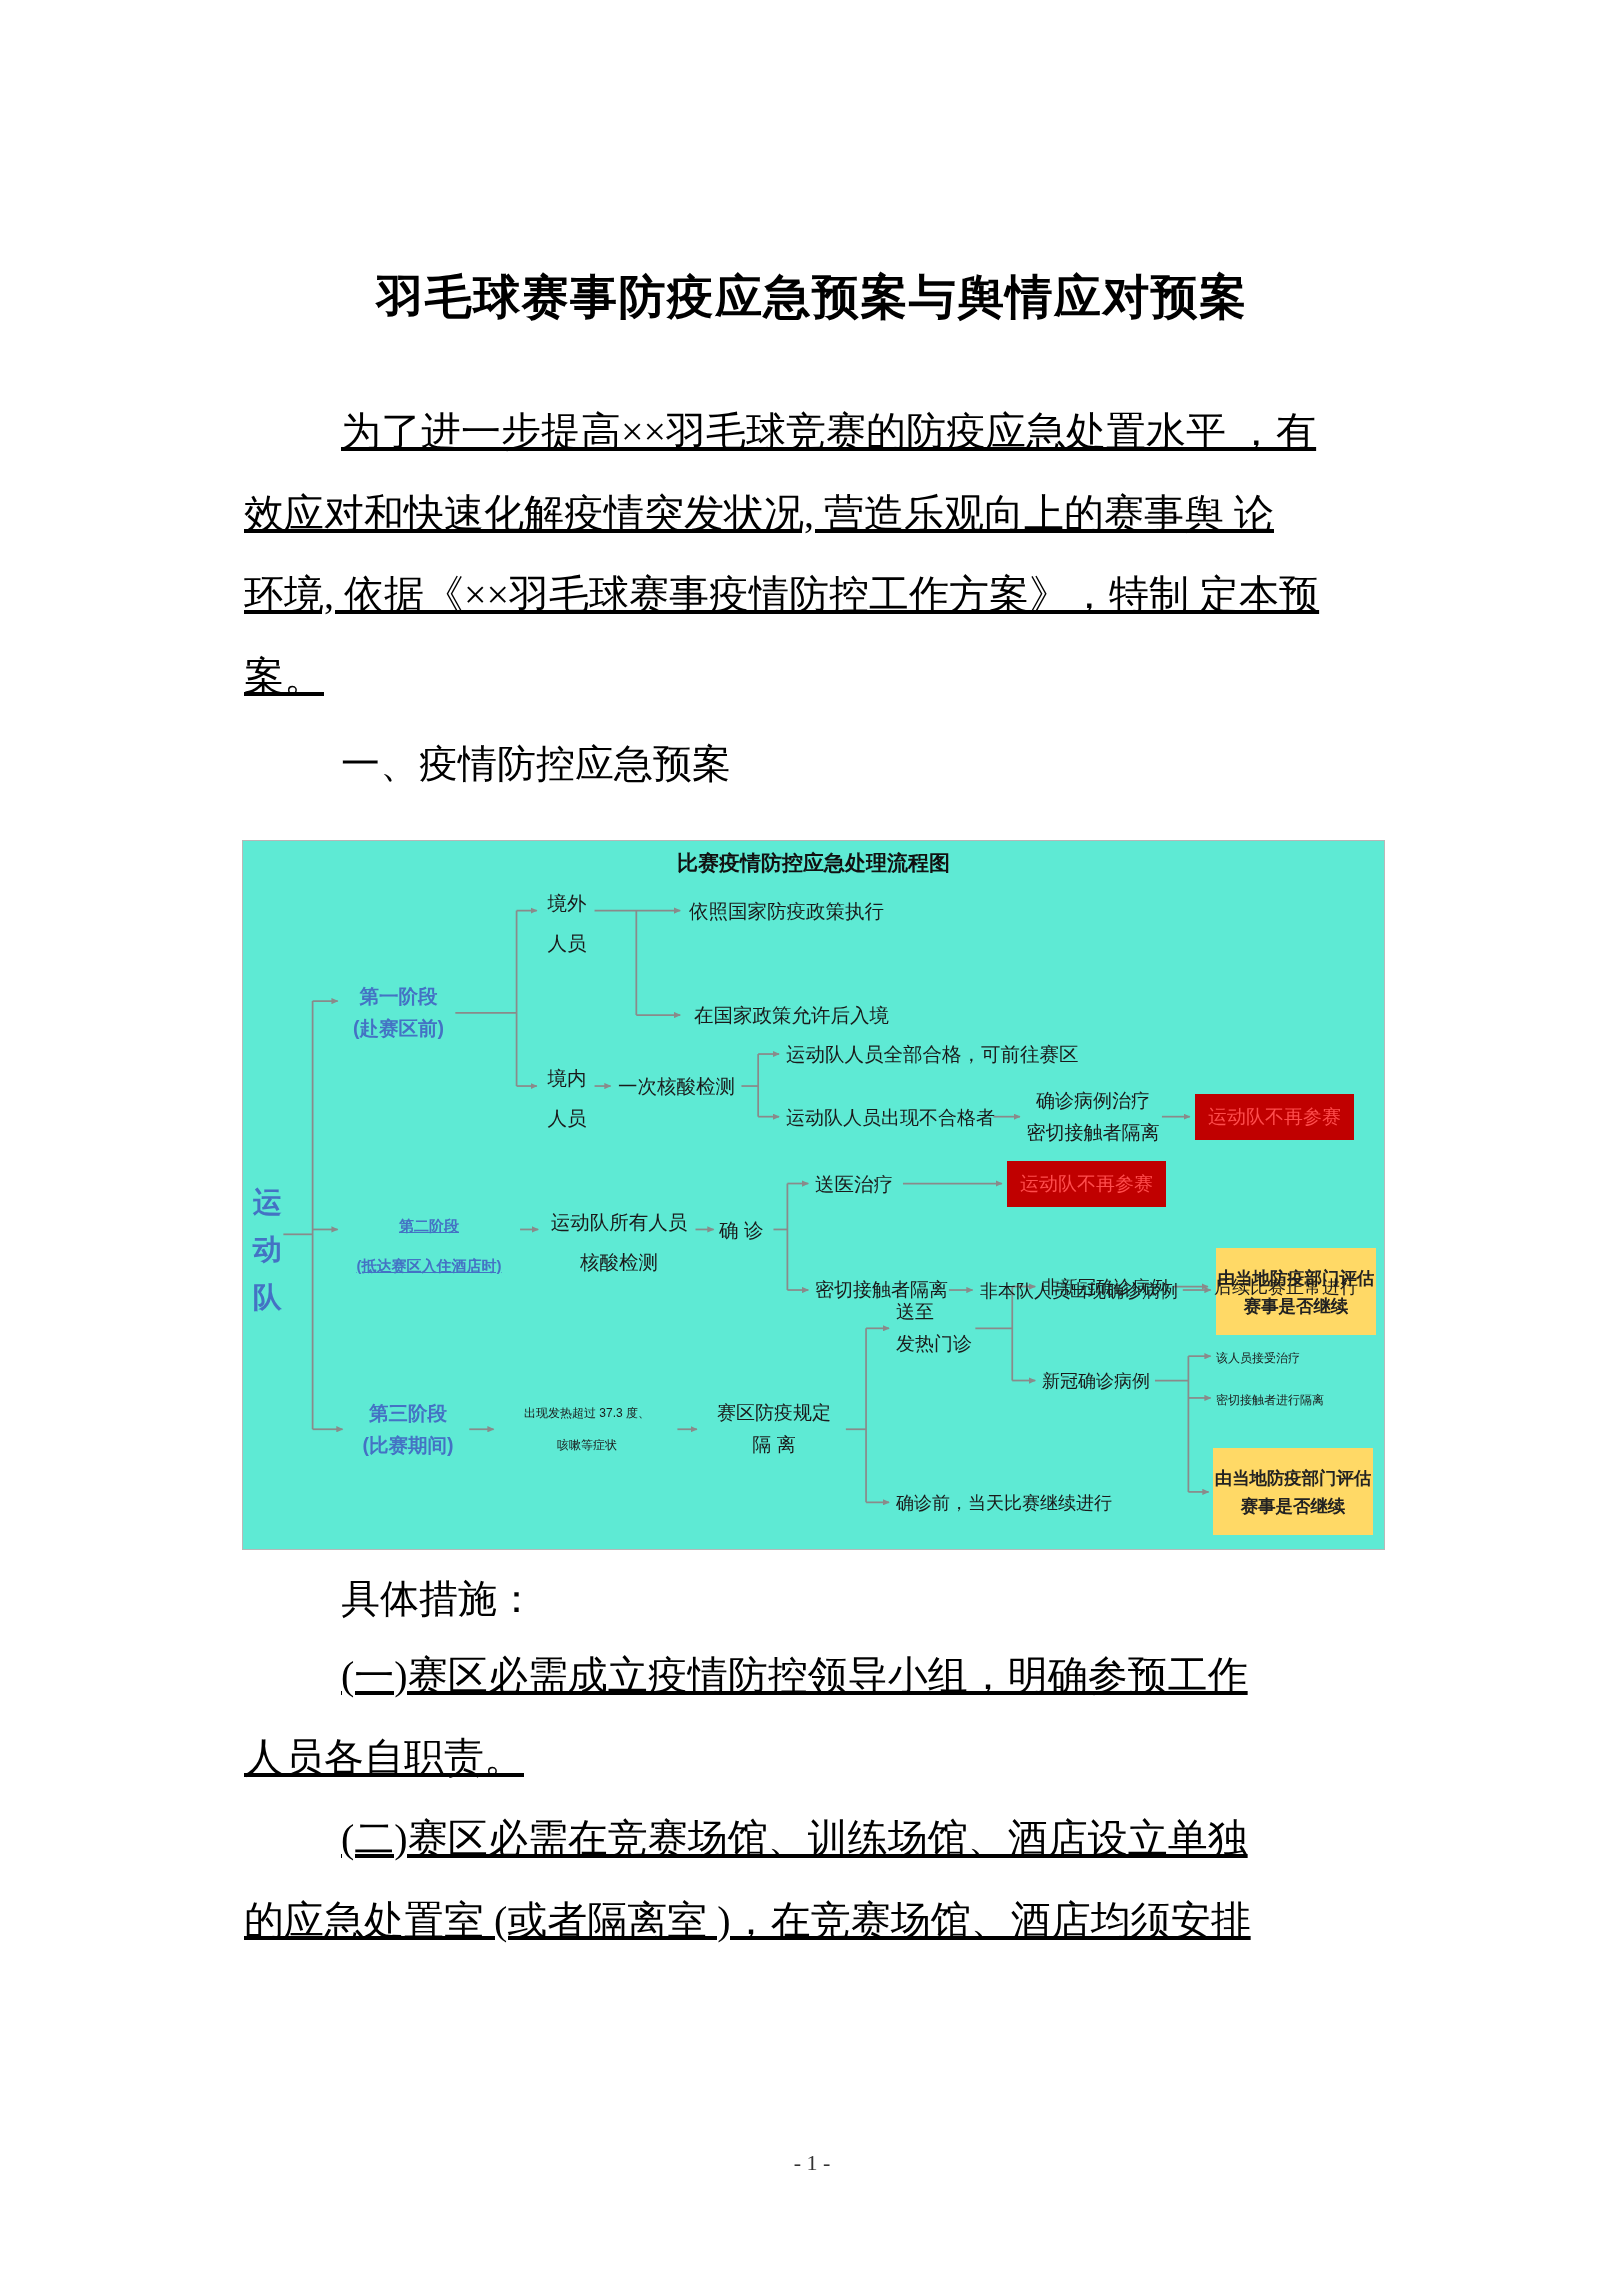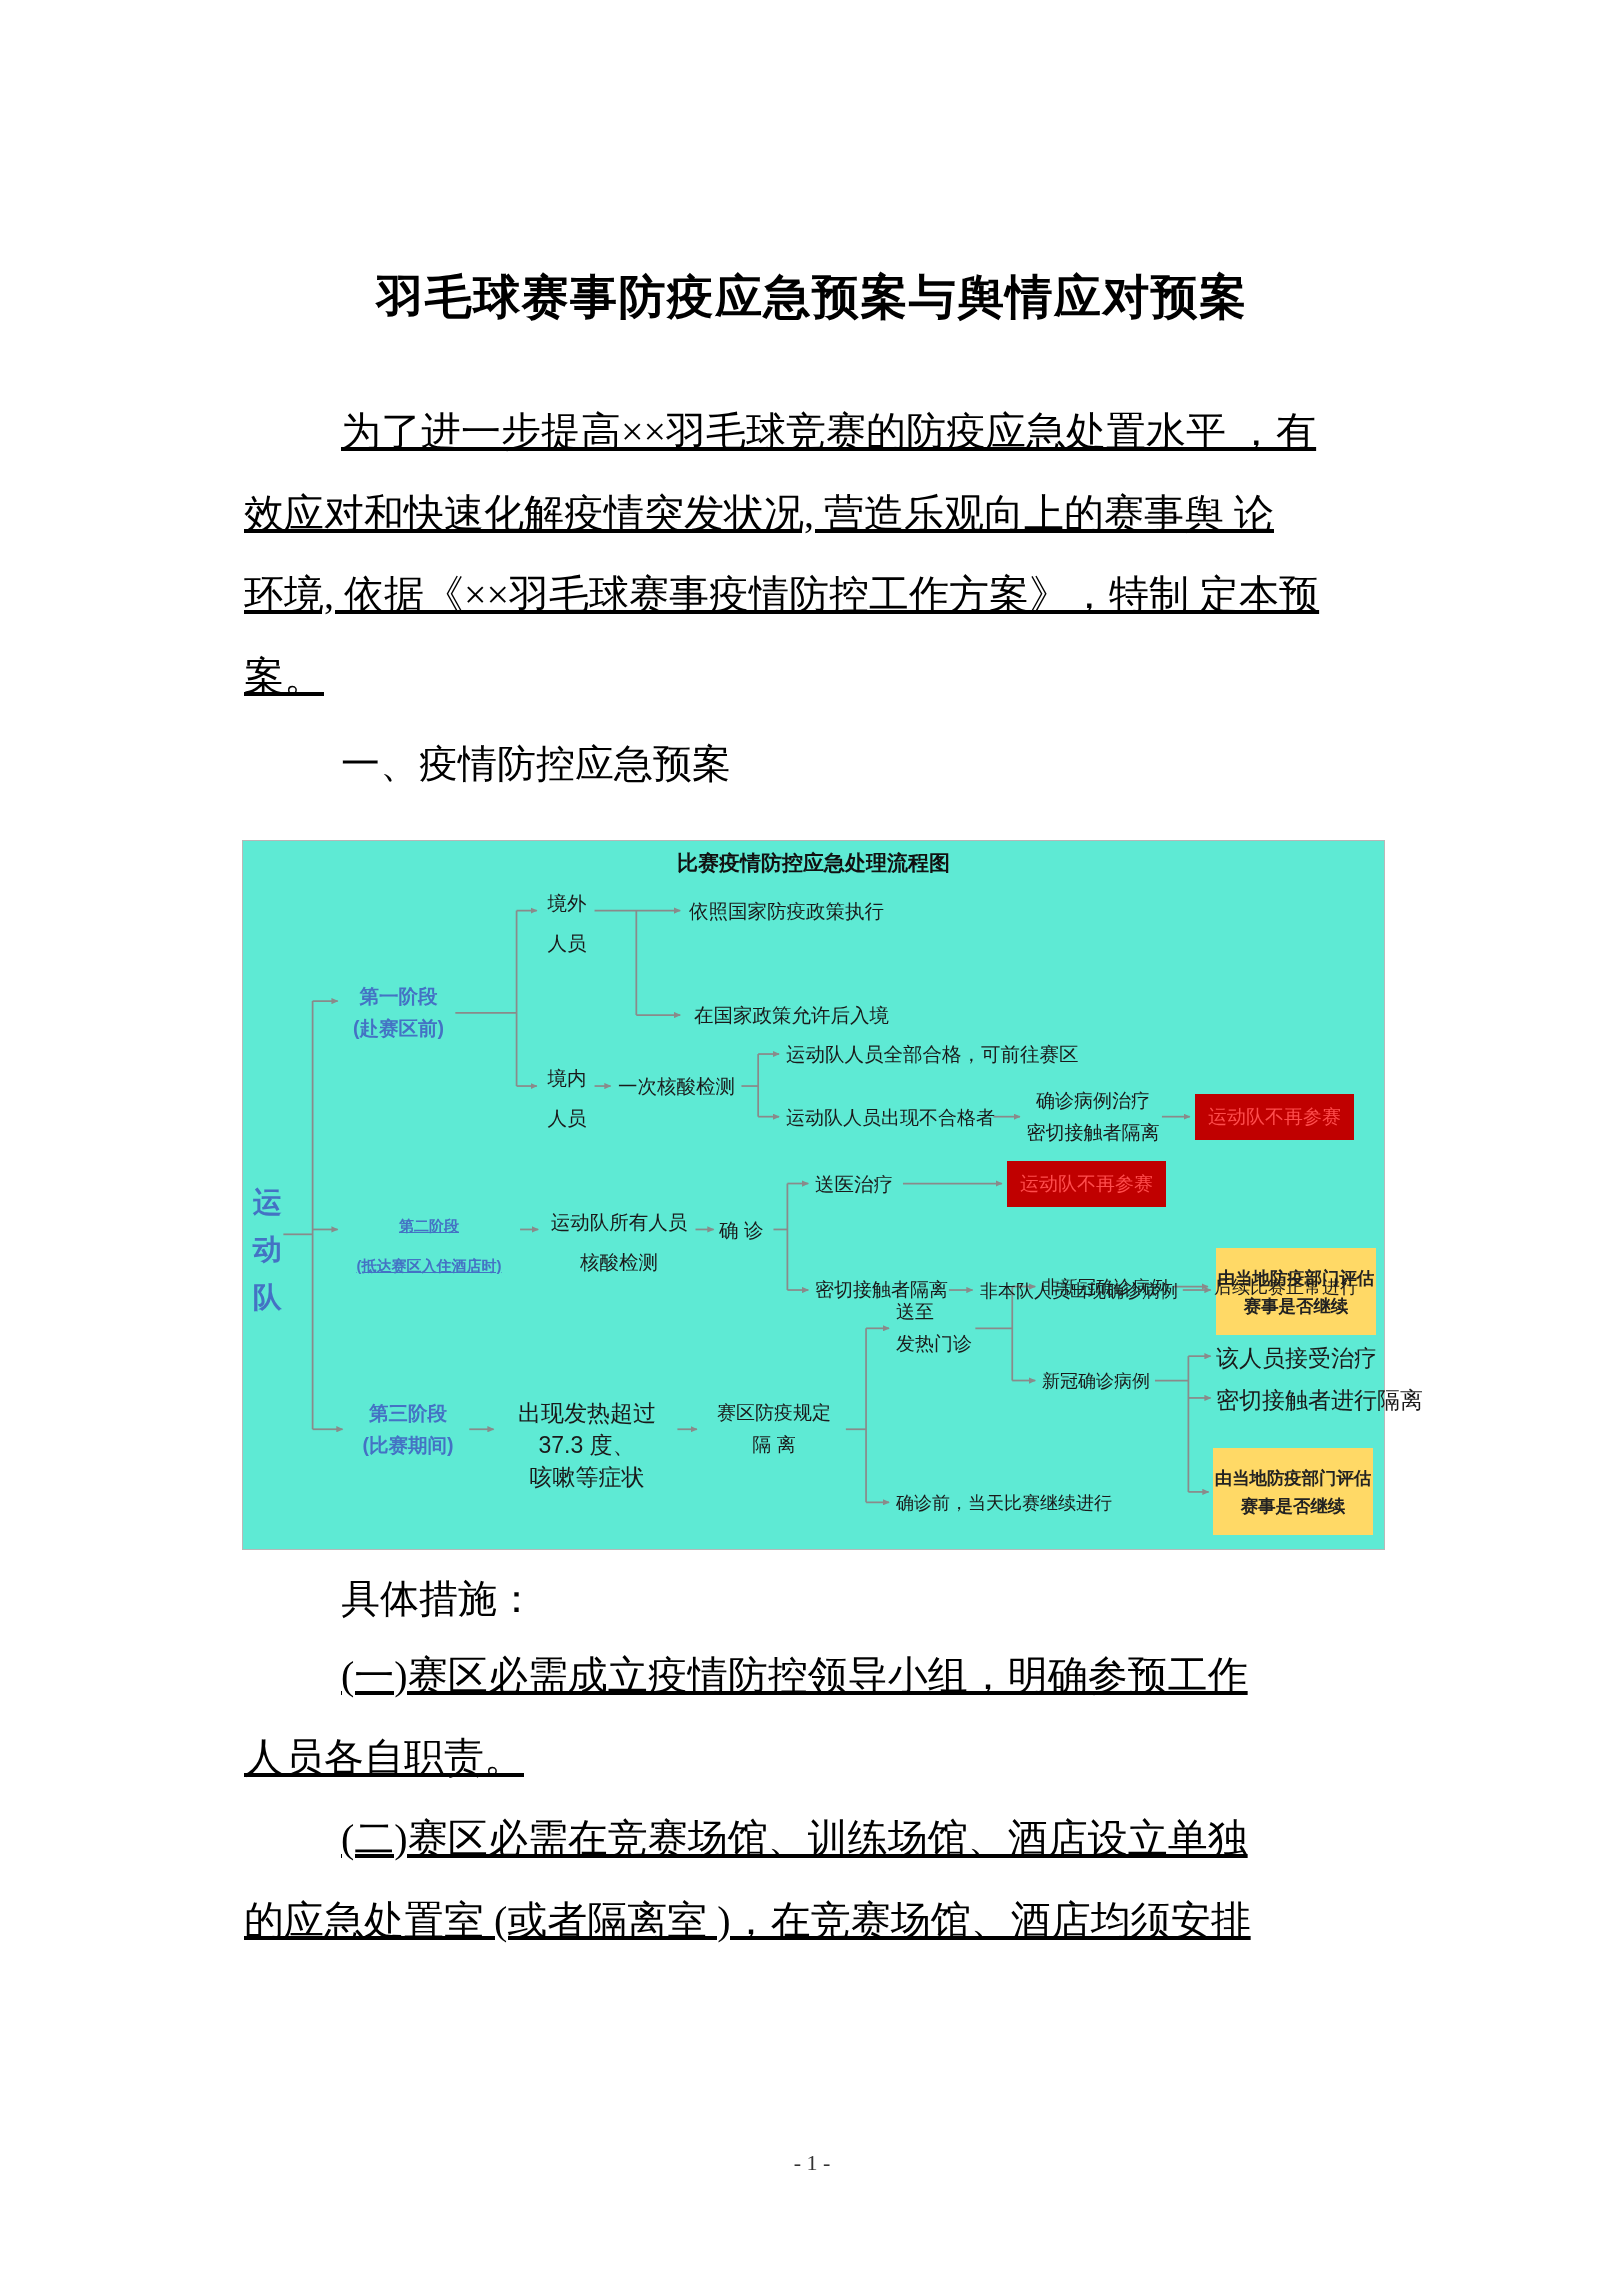--- a/index.html
+++ b/index.html
@@ -27,21 +27,21 @@
         font-size:29px;color:#4472C4;font-weight:bold;line-height:32px;}
   .stopbox{position:absolute;background:#C00000;color:#FF4D4D;font-weight:normal;font-size:19px;
            display:flex;align-items:center;justify-content:center;}
   .assessbox{position:absolute;background:#FFD966;color:#222;font-weight:bold;font-size:17.4px;
              display:flex;align-items:center;justify-content:center;text-align:center;white-space:pre-line;
              line-height:28px;}
   .lh46{line-height:32px;}
   .lh40{line-height:40px;}
   .fs28{font-size:19.5px;}
   .fs26{font-size:18px;}
-  .fs25{font-size:23px;}
+  .fs25{font-size:12px;}
   .sub25{font-size:15px;text-decoration:underline;}
 </style>
 </head>
 <body>
 
 <div class="page">
 
   <div class="doc-title">羽毛球赛事防疫应急预案与舆情应对预案</div>
 
   <div class="bodyline indent2" style="top:407px">为了进一步提高××羽毛球竞赛的防疫应急处置水平 ，有</div>

